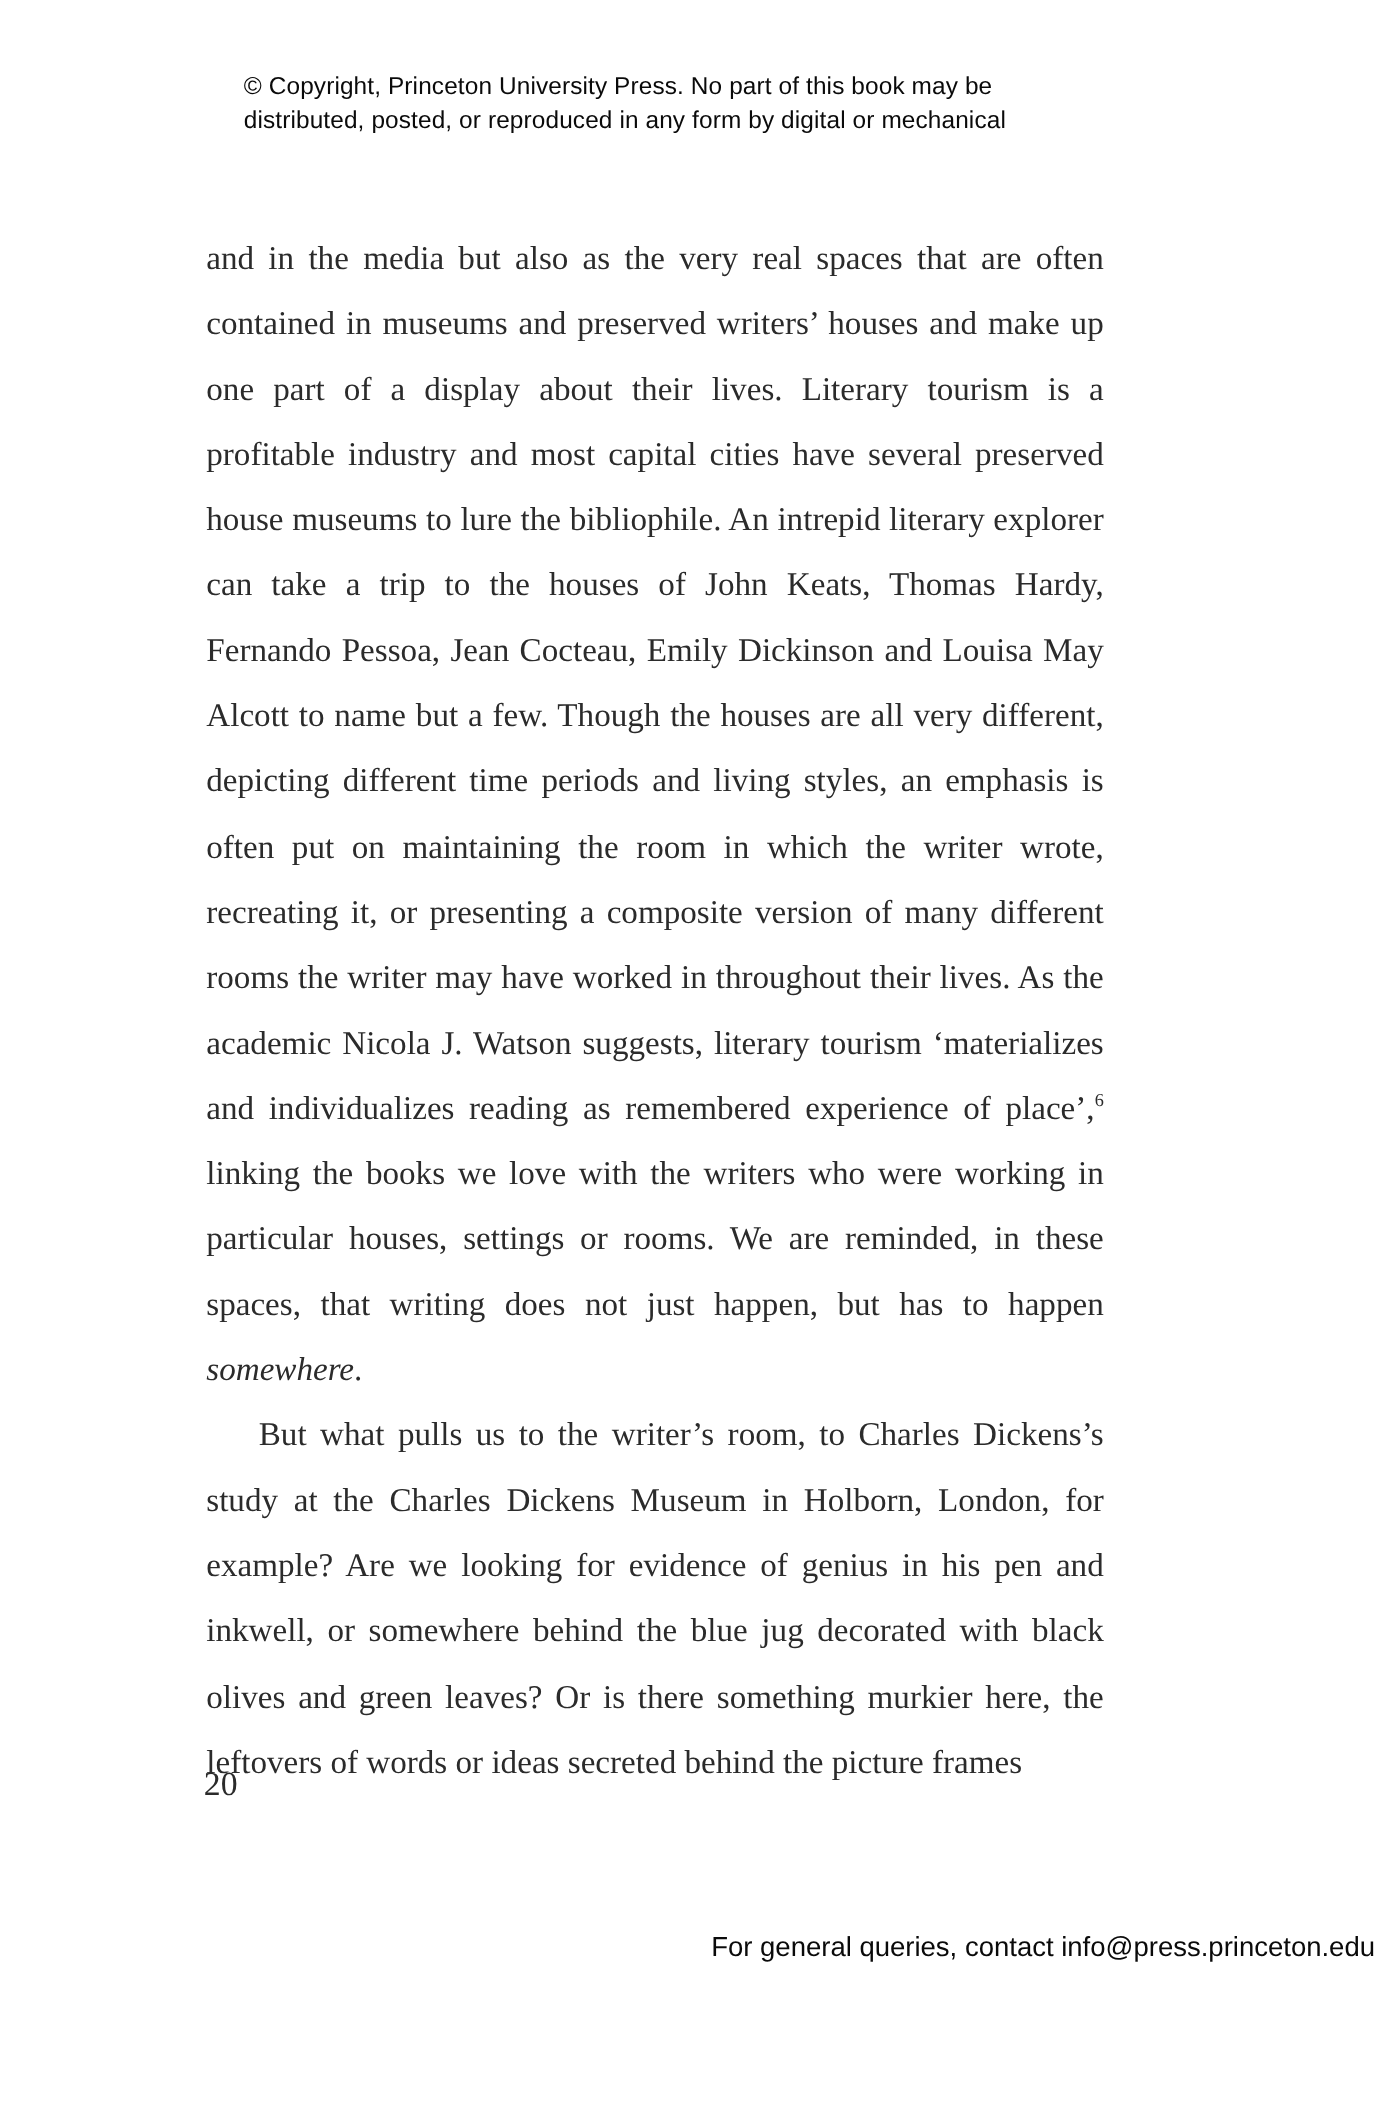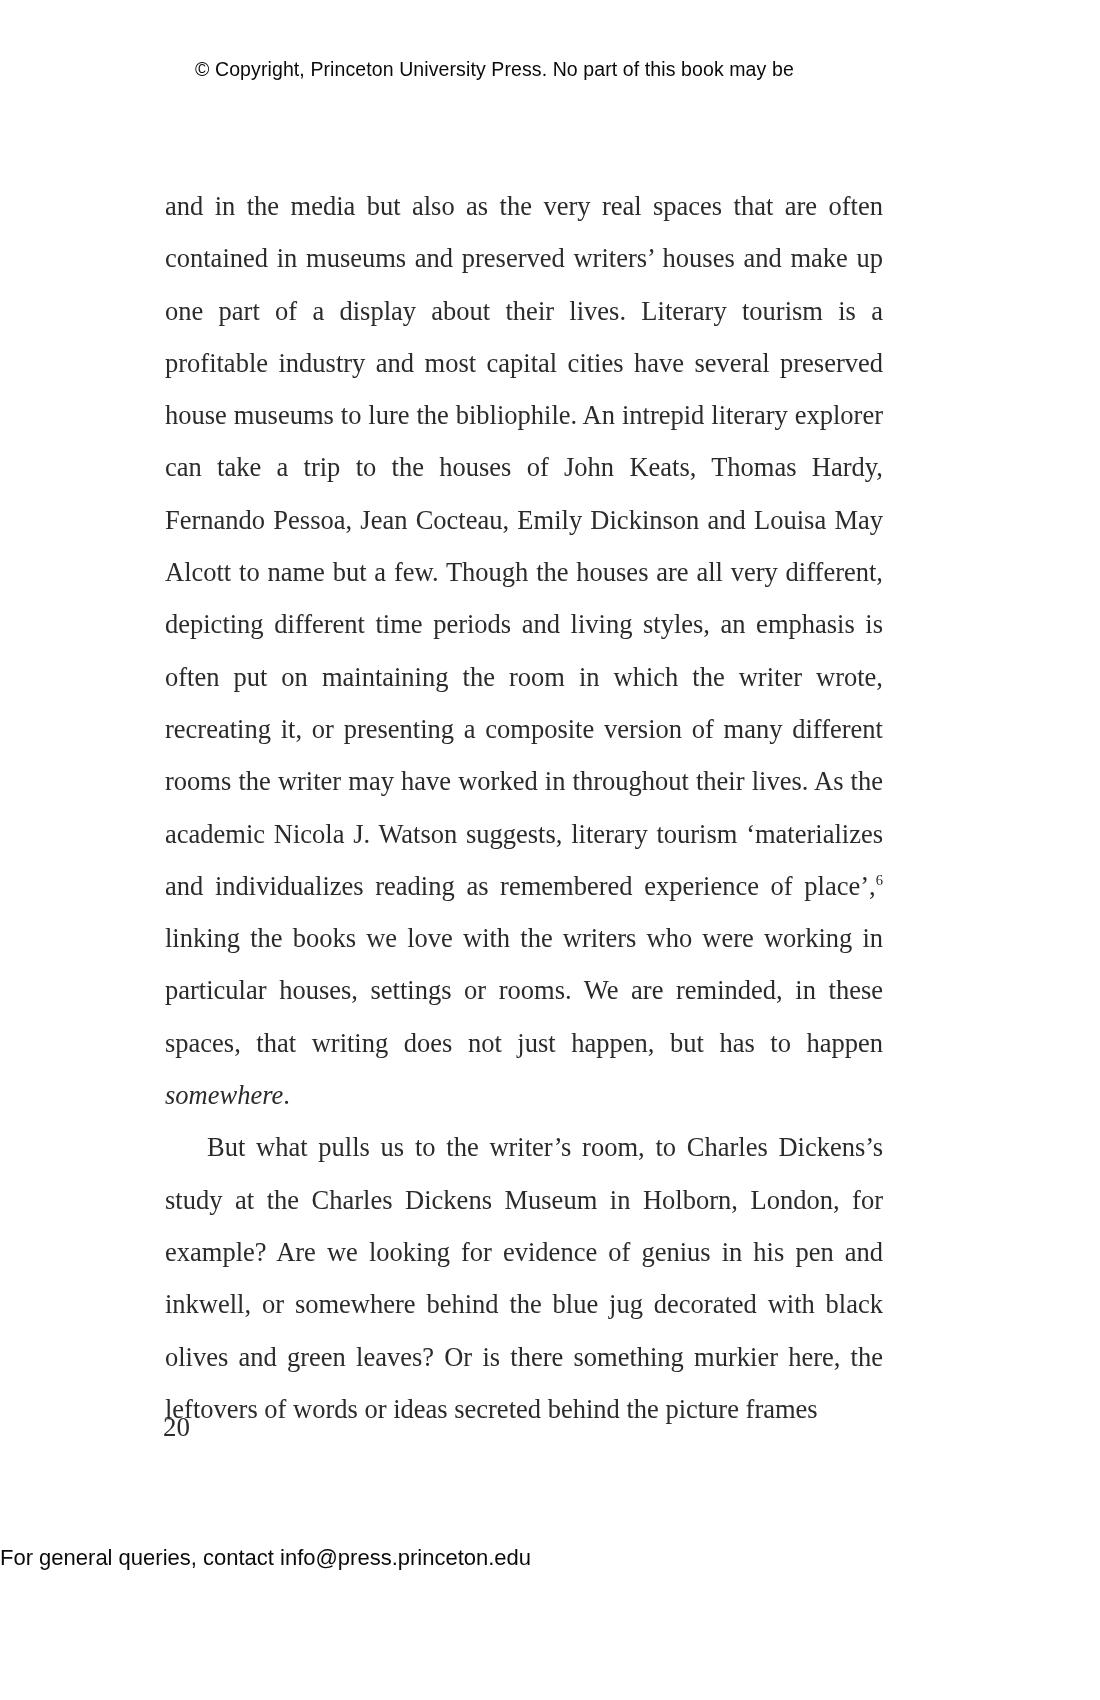--- a/index.html
+++ b/index.html
@@ -55,33 +55,34 @@
     top: 1412px;
     font-family: "Liberation Serif", serif;
     font-size: 27px;
     color: #2b2b2b;
   }
   .queries {
     position: absolute;
     left: 0;
     top: 1545px;
     width: 100%;
-    text-align: left;
+    text-align: right;
     font-family: "Liberation Sans", sans-serif;
     font-size: 22px;
     color: #0a0a0a;
   }
 </style>
 </head>
 <body>
 
 <div class="page">
 
   <header class="copyright">
     <div>© Copyright, Princeton University Press. No part of this book may be</div>
+    <div>distributed, posted, or reproduced in any form by digital or mechanical</div>
   </header>
 
   <main class="body-text">
     <p class="para"><span>and in the media but also as the very real spaces that are often contained in museums and preserved writers’ houses and make up one part of a display about their lives. Literary tourism is a profitable industry and most capital cities have several preserved house museums to lure the bibliophile. An intrepid literary explorer can take a trip to the houses of John Keats, Thomas Hardy, Fernando Pessoa, Jean Cocteau, Emily Dickinson and Louisa May Alcott to name but a few. Though the houses are all very different, depicting different time periods and living styles, an emphasis is often put on maintaining the room in which the writer wrote, recreating it, or presenting a composite version of many different rooms the writer may have worked in throughout their lives. As the academic Nicola J. Watson suggests, literary tourism ‘materializes and individualizes reading as remembered experience of place’,</span><sup class="footnote">6</sup><span> linking the books we love with the writers who were working in particular houses, settings or rooms. We are reminded, in these spaces, that writing does not just happen, but has to happen </span><em class="italic-word">somewhere</em><span>.</span></p>
     <p class="para indent">But what pulls us to the writer’s room, to Charles Dickens’s study at the Charles Dickens Museum in Holborn, London, for example? Are we looking for evidence of genius in his pen and inkwell, or somewhere behind the blue jug decorated with black olives and green leaves? Or is there something murkier here, the leftovers of words or ideas secreted behind the picture frames</p>
   </main>
 
   <div class="page-number">20</div>
 
   <footer class="queries">For general queries, contact info@press.princeton.edu</footer>

